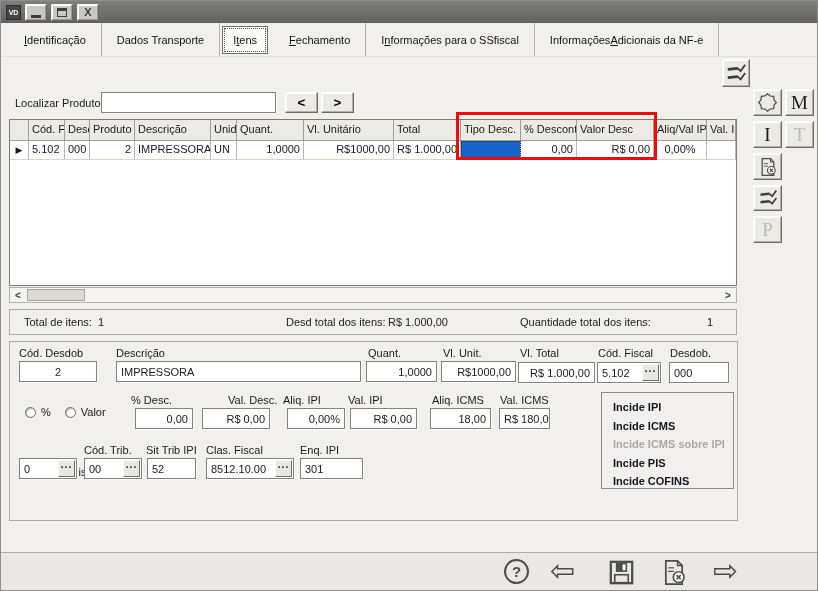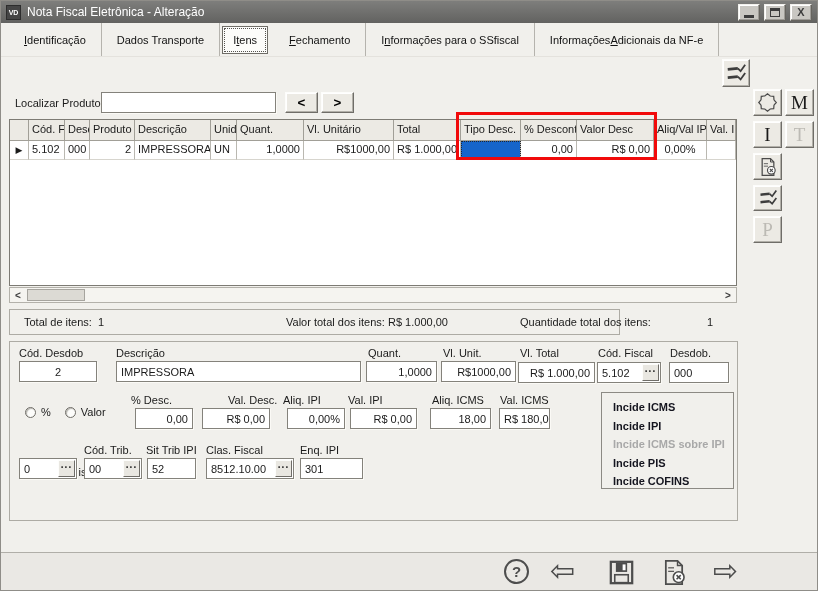--- a/index.html
+++ b/index.html
@@ -69,21 +69,21 @@
     border:3px solid #f10a0a; z-index:6; pointer-events:none; }
 
   
   .hscroll { position:absolute; left:8px; top:286px; width:728px; height:16px;
     background:#f5f4f0; border:1px solid #b3b1aa; }
   .sarrow { position:absolute; top:0; width:16px; height:14px; display:flex; align-items:center;
     justify-content:center; font-weight:bold; font-size:10px; color:#3e3e3e; }
   .sthumb { position:absolute; left:17px; top:1px; width:58px; height:12px; background:#dcdad4; border:1px solid #a6a49e; }
 
   
-  .totals { position:absolute; left:8px; top:308px; width:611px; height:26px;
+  .totals { position:absolute; left:8px; top:308px; width:728px; height:26px;
     border:1px solid #adaba4; background:#f1f0ec; }
   .totals span { position:absolute; top:6px; white-space:nowrap; }
 
   
   .panel { position:absolute; left:8px; top:340px; width:729px; height:180px; border:1px solid #adaba4; }
   .groupbox { position:absolute; left:18px; top:391px; width:103px; height:37px; border:1px solid #96948d; }
   .gb-legend { position:absolute; left:4px; top:-7px; background:#f1f0ec; padding:0 2px; white-space:nowrap; }
   .radio-row { position:absolute; left:24px; top:405px; display:flex; gap:14px; align-items:center; }
   .radio { width:11px; height:11px; border:1px solid #6f6d67; border-radius:50%; background:#fdfdfb;
     box-shadow:inset 1px 1px 1px #b7b5af; display:inline-block; }
@@ -109,21 +109,20 @@
   .icon-abs { position:absolute; }
   svg { display:block; }
 </style>
 </head>
 <body>
 
 <div class="window">
 
   <div class="titlebar">
     <span class="app-icon">VD</span>
-    <span class="title">Nota Fiscal Eletrônica - Alteração</span>
     <button class="wbtn">
         <span class="glyph-min"></span>
       </button>
     <button class="wbtn">
         <span class="glyph-max"></span>
       </button>
     <button class="wbtn">
         <span class="glyph-close">X</span>
       </button>
   </div>
@@ -228,21 +227,21 @@
       <polyline points="14,16 17,19 22,12" fill="none" stroke="#3d3d3d" stroke-width="2"></polyline>
     </svg>
   </button>
   <button class="btn3d sbtn disabled" style="left:752px; top:215px;">
     <span class="serif-letter gray">P</span>
   </button>
 
   <div class="totals">
     <span style="left:14px;">Total de itens:</span>
     <span style="left:88px;">1</span>
-    <span style="left:276px;">Valor total dos itens:</span>
+    <span style="left:276px;">Desd total dos itens:</span>
     <span style="left:378px;">R$ 1.000,00</span>
     <span style="left:510px;">Quantidade total dos itens:</span>
     <span style="left:697px;">1</span>
   </div>
 
   <div class="panel"></div>
 
   <span class="lbl" style="left:18px;  top:346px;">Cód. Desdob</span>
   <span class="lbl" style="left:115px; top:346px;">Descrição</span>
   <span class="lbl" style="left:367px; top:346px;">Quant.</span>
@@ -305,22 +304,22 @@
       <span class="fv right">R$ 0,00</span>
     </div>
   <div class="field" style="left:429px; top:407px; width:61px;">
       <span class="fv right">18,00</span>
     </div>
   <div class="field" style="left:498px; top:407px; width:51px;">
       <span class="fv right">R$ 180,00</span>
     </div>
 
   <div class="incide">
+    <div class="inc-item">Incide IPI</div>
     <div class="inc-item">Incide ICMS</div>
-    <div class="inc-item">Incide IPI</div>
     <div class="inc-item disabled">Incide ICMS sobre IPI</div>
     <div class="inc-item">Incide PIS</div>
     <div class="inc-item">Incide COFINS</div>
   </div>
 
   <span class="lbl" style="left:18px;  top:465px;margin-left:32px;">Inc. Fiscal</span>
   <span class="lbl" style="left:83px;  top:443px;">Cód. Trib.</span>
   <span class="lbl" style="left:145px; top:443px;">Sit Trib IPI</span>
   <span class="lbl" style="left:205px; top:443px;text-align:right;">Clas. Fiscal</span>
   <span class="lbl" style="left:299px; top:443px;">Enq. IPI</span>

